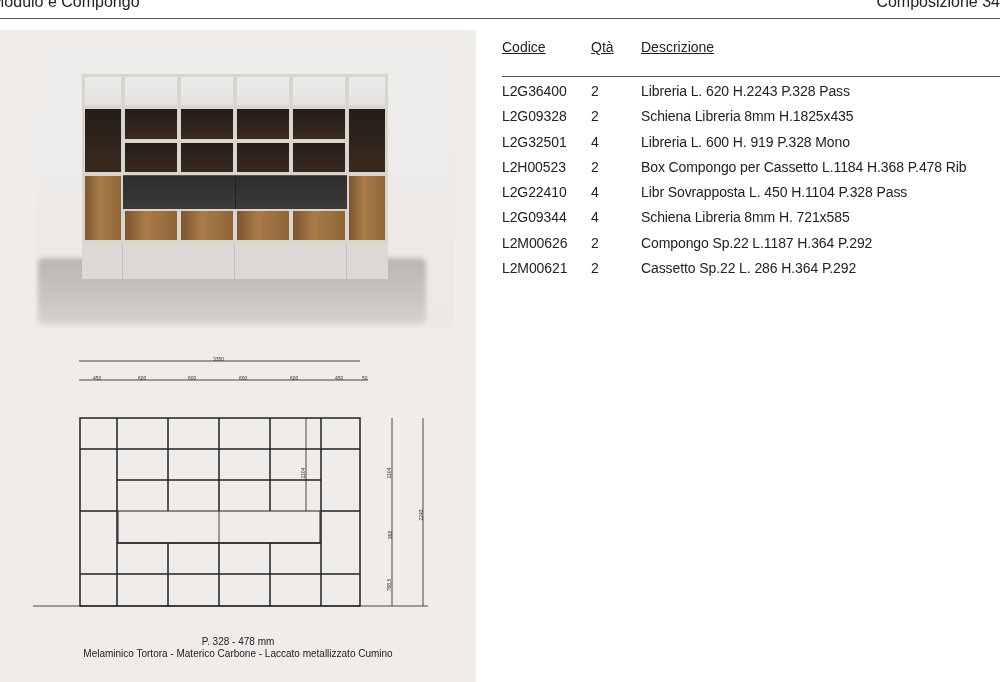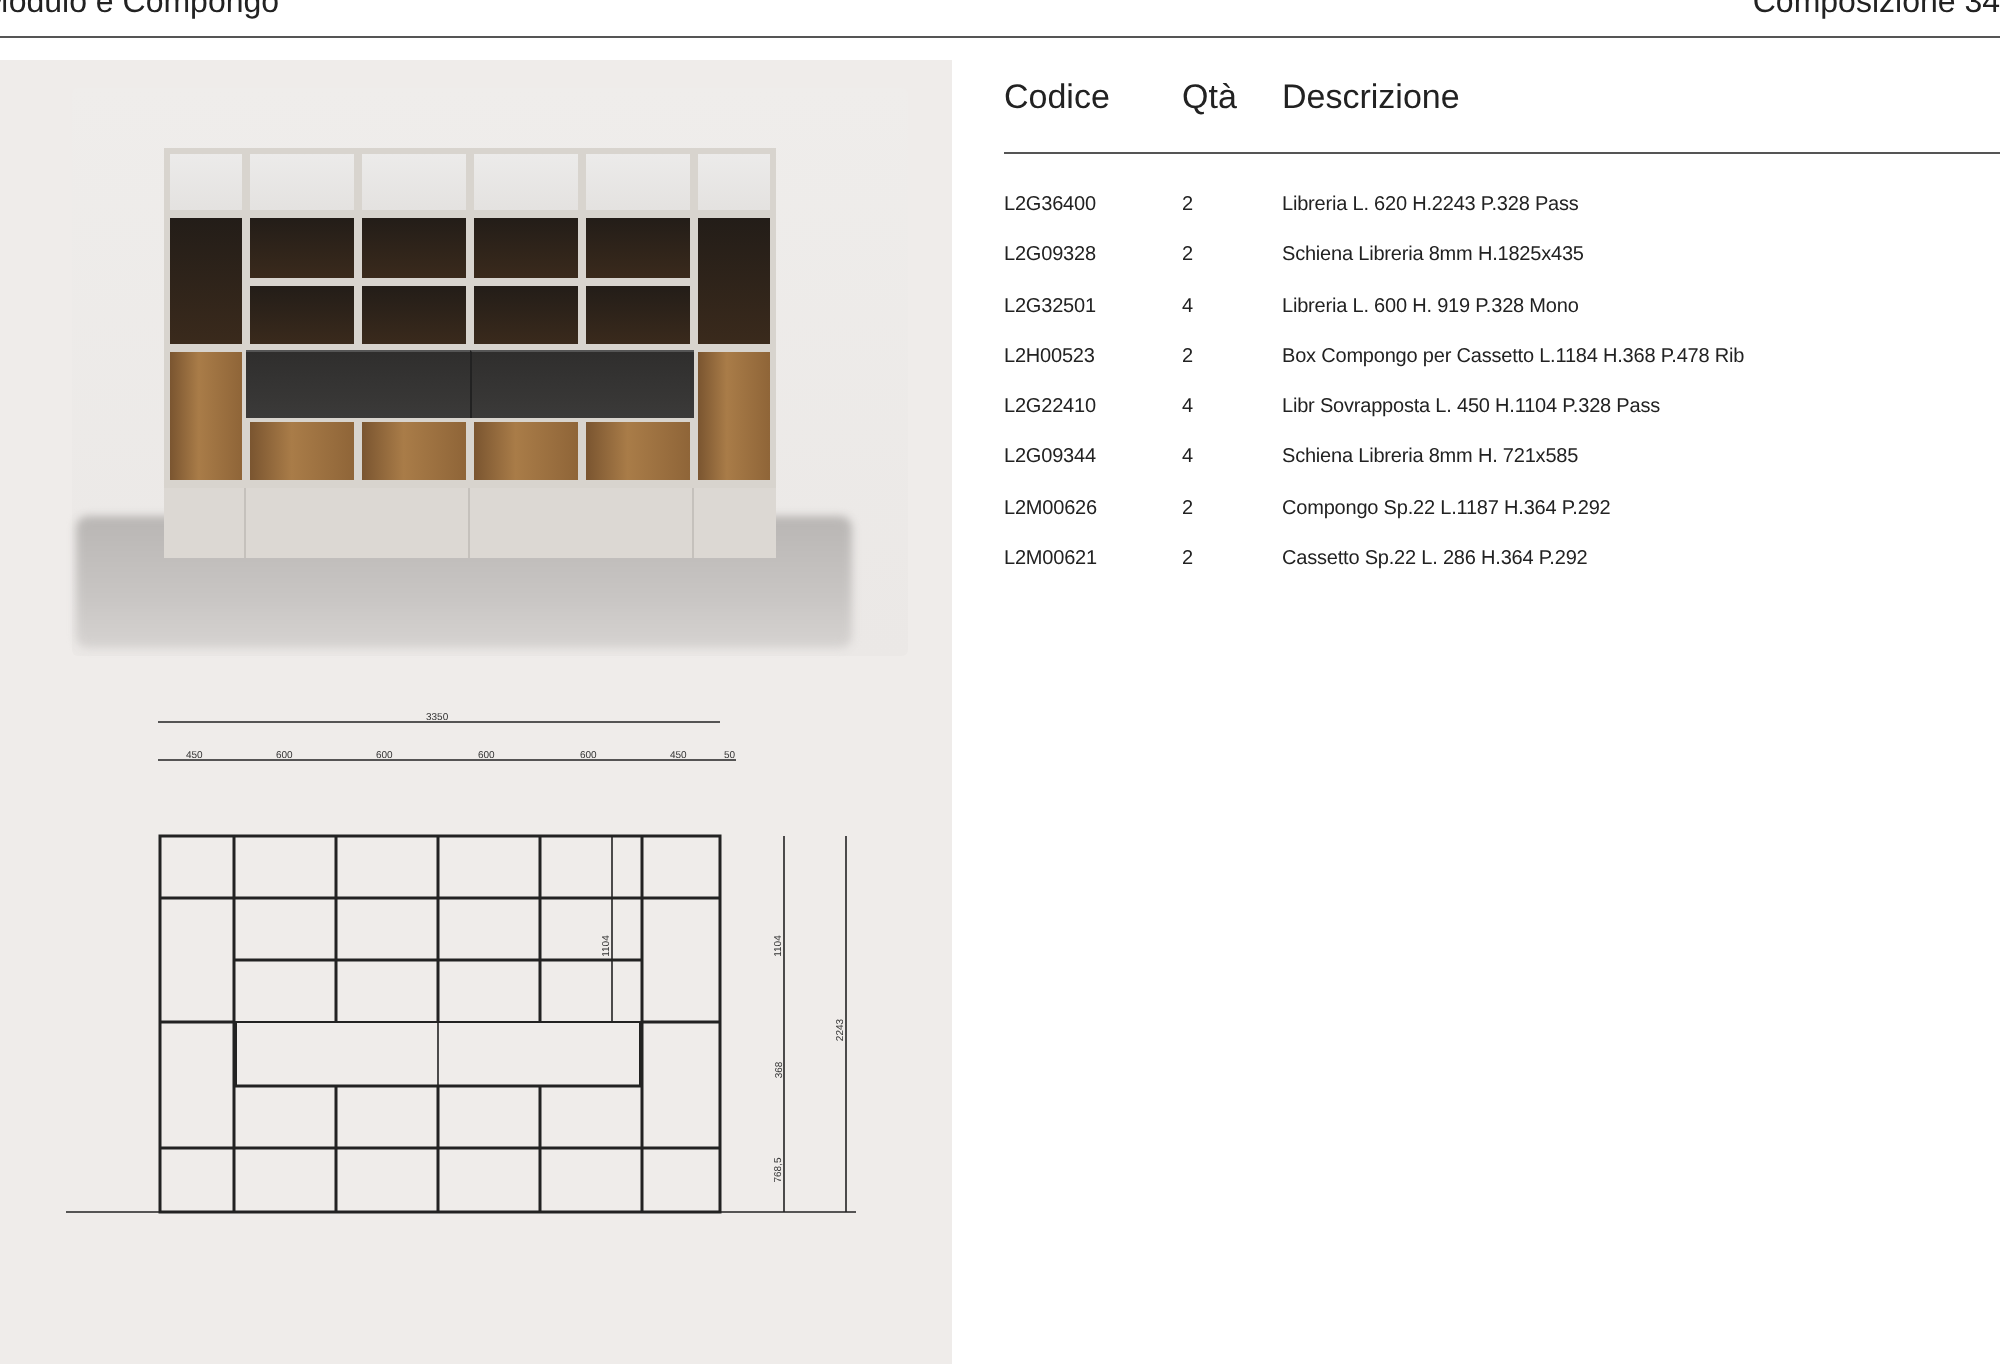--- a/index.html
+++ b/index.html
@@ -25,23 +25,23 @@
   .base { position: absolute; top: 170px; height: 35px; background: #dcd8d3; border-right: 1px solid #c5c1bc; }
 
   
   .drawing { position: absolute; left: 0; top: 320px; width: 476px; height: 290px; }
   .dim-text { position: absolute; font-size: 5px; color: #333; }
   .caption { position: absolute; left: 0; top: 606px; width: 476px; text-align: center; font-size: 10px; color: #222; line-height: 12px; }
 
   
   .table { position: absolute; left: 502px; top: 30px; width: 498px; }
   .thead { position: relative; height: 47px; border-bottom: 1.5px solid #555; }
-  .th { position: absolute; top: 9px; font-size: 17px; color: #222; }
+  .th { position: absolute; top: 9px; font-size: 14px; color: #222; text-decoration: underline; }
   .row { position: relative; height: 25.3px; }
-  .row span { position: absolute; top: 20px; font-size: 10px; color: #222; white-space: nowrap; letter-spacing: -0.1px; }
+  .row span { position: absolute; top: 6px; font-size: 14px; color: #222; white-space: nowrap; letter-spacing: -0.1px; }
   .col-code { left: 0; }
   .col-qty { left: 89px; }
   .col-desc { left: 139px; }
 </style>
 </head>
 <body>
 
 <div class="header">
   <span class="left">Modulo e Compongo</span>
   <span class="right">Composizione 34</span>
@@ -131,20 +131,24 @@
     <span class="dim-text" style="left:290px;top:25px;">600</span>
     <span class="dim-text" style="left:335px;top:25px;">450</span>
     <span class="dim-text" style="left:362px;top:25px;">50</span>
     <span class="dim-text" style="left:298px;top:120px;transform:rotate(-90deg);">1104</span>
     <span class="dim-text" style="left:384px;top:120px;transform:rotate(-90deg);">1104</span>
     <span class="dim-text" style="left:386px;top:182px;transform:rotate(-90deg);">368</span>
     <span class="dim-text" style="left:383px;top:232px;transform:rotate(-90deg);">768,5</span>
     <span class="dim-text" style="left:415px;top:162px;transform:rotate(-90deg);">2243</span>
   </div>
 
+  <div class="caption">
+    <div>P. 328 - 478 mm</div>
+    <div>Melaminico Tortora - Materico Carbone - Laccato metallizzato Cumino</div>
+  </div>
 </div>
 
 <div class="table">
   <div class="thead">
     <span class="th col-code">Codice</span>
     <span class="th col-qty">Qtà</span>
     <span class="th col-desc">Descrizione</span>
   </div>
   <div class="row">
     <span class="col-code">L2G36400</span>

